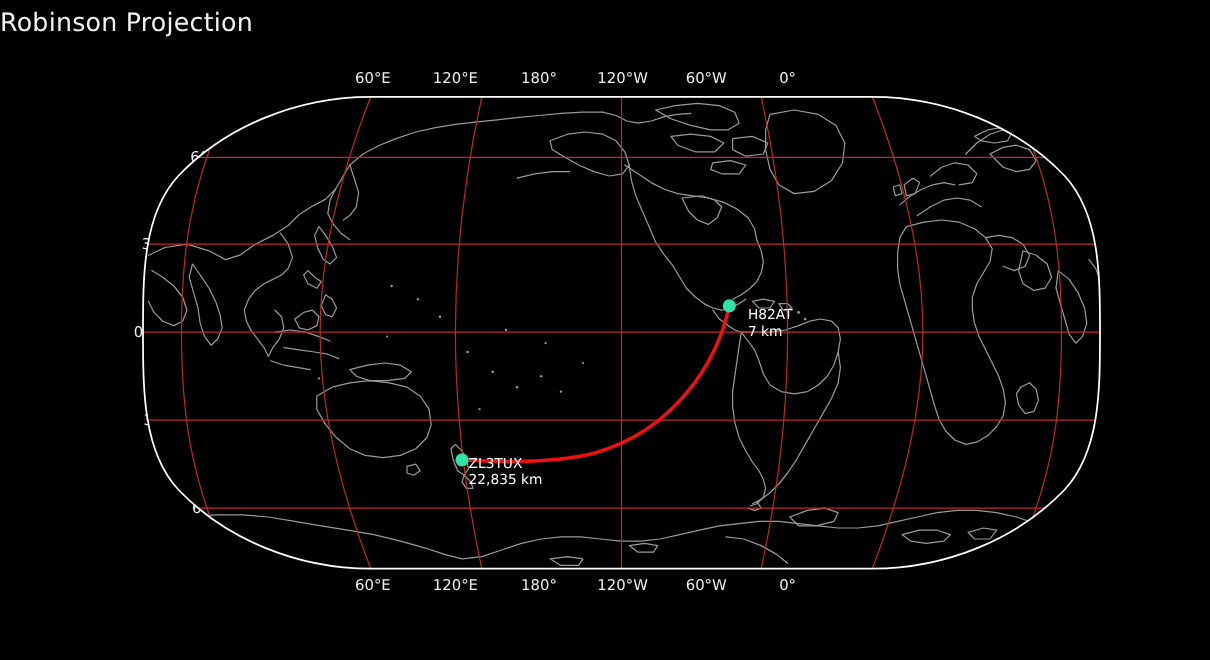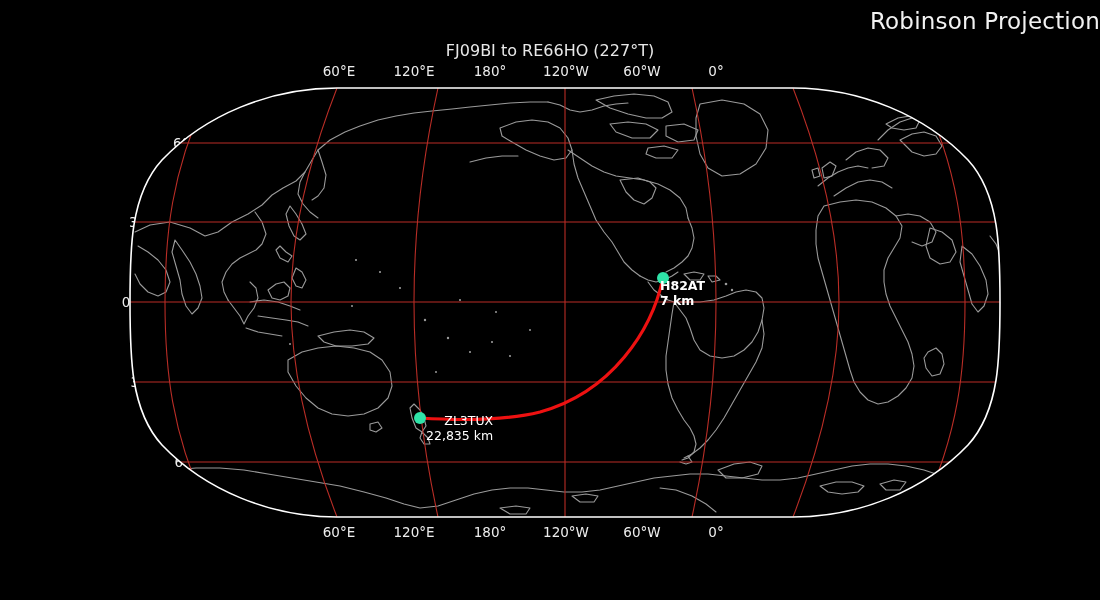--- a/index.html
+++ b/index.html
@@ -18,21 +18,21 @@
     position: relative;
     width: 1100px;
     height: 600px;
     background: #000000;
   }
   #title {
     position: absolute;
     left: 0;
     top: 8px;
     width: 1100px;
-    text-align: right;
+    text-align: left;
     font-size: 23px;
     color: #f2f2f2;
     letter-spacing: 0.2px;
     white-space: nowrap;
   }
   #subtitle {
     position: absolute;
     left: 0;
     top: 41px;
     width: 1100px;
@@ -68,21 +68,20 @@
     white-space: nowrap;
     line-height: 15px;
   }
 </style>
 </head>
 <body>
 
 <div id="figure">
 
   <div id="title">Robinson Projection</div>
-  <div id="subtitle">FJ09BI to RE66HO (227°T)</div>
 
   <div class="axis-label" style="left:339px; top:63px;">60°E</div>
   <div class="axis-label" style="left:414px; top:63px;">120°E</div>
   <div class="axis-label" style="left:490px; top:63px;">180°</div>
   <div class="axis-label" style="left:566px; top:63px;">120°W</div>
   <div class="axis-label" style="left:642px; top:63px;">60°W</div>
   <div class="axis-label" style="left:716px; top:63px;">0°</div>
 
   <div class="axis-label" style="left:339px; top:524px;">60°E</div>
   <div class="axis-label" style="left:414px; top:524px;">120°E</div>
@@ -284,22 +283,22 @@
              C 130,410 130,355 130,302
              C 130,250 130,195 162,160
              C 205,115 270,88 337,88 Z" fill="none" stroke="#ffffff" stroke-width="1.6"></path>
 
     <path d="M663,278 C652,330 612,392 540,412 C500,422 452,420 420,418" fill="none" stroke="#ee1111" stroke-width="3.2" stroke-linecap="round"></path>
 
     <circle cx="663" cy="278" r="6" fill="#2fe3a8" stroke="none"></circle>
     <circle cx="420" cy="418" r="6" fill="#2fe3a8" stroke="none"></circle>
   </svg>
 
-  <div class="pt-label" style="left:660px; top:278px;font-weight:bold;">
+  <div class="pt-label" style="left:680px; top:278px;">
     <div>H82AT</div>
     <div>7 km</div>
   </div>
-  <div class="pt-label" style="left:426px; top:413px;text-align:right;">
+  <div class="pt-label" style="left:426px; top:413px;">
     <div>ZL3TUX</div>
     <div>22,835 km</div>
   </div>
 
 </div>
 
 </body></html>

